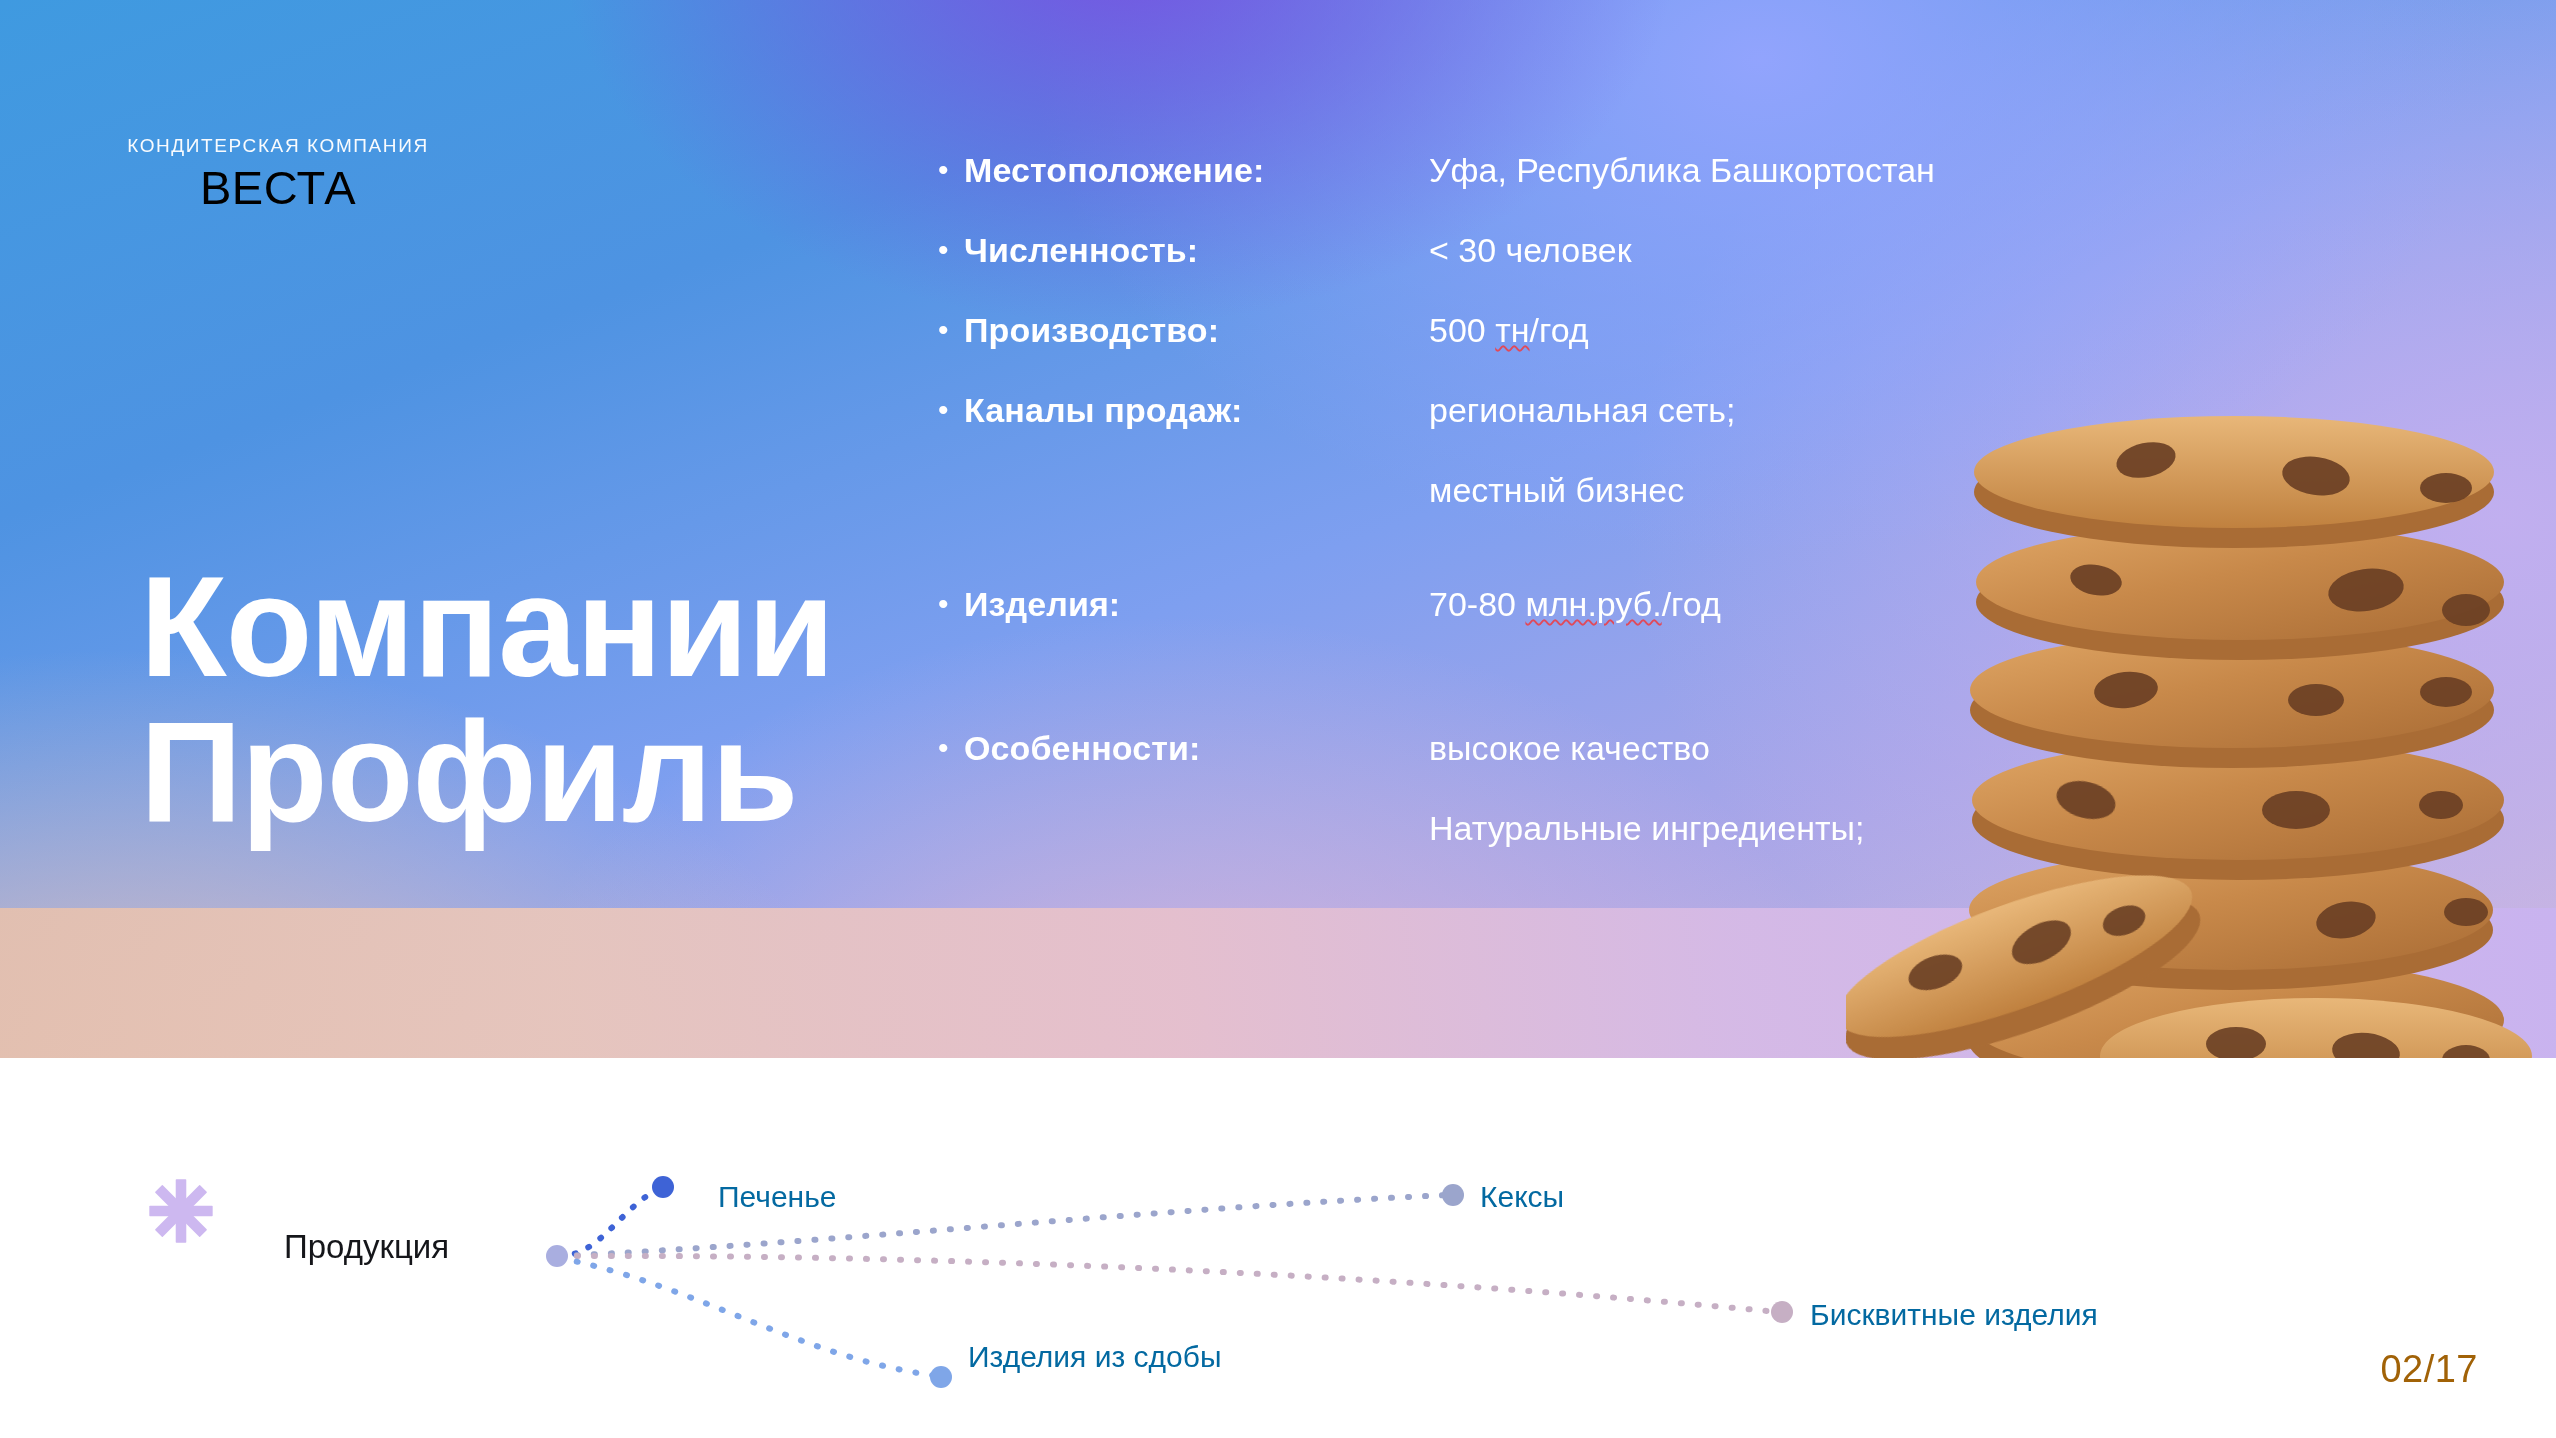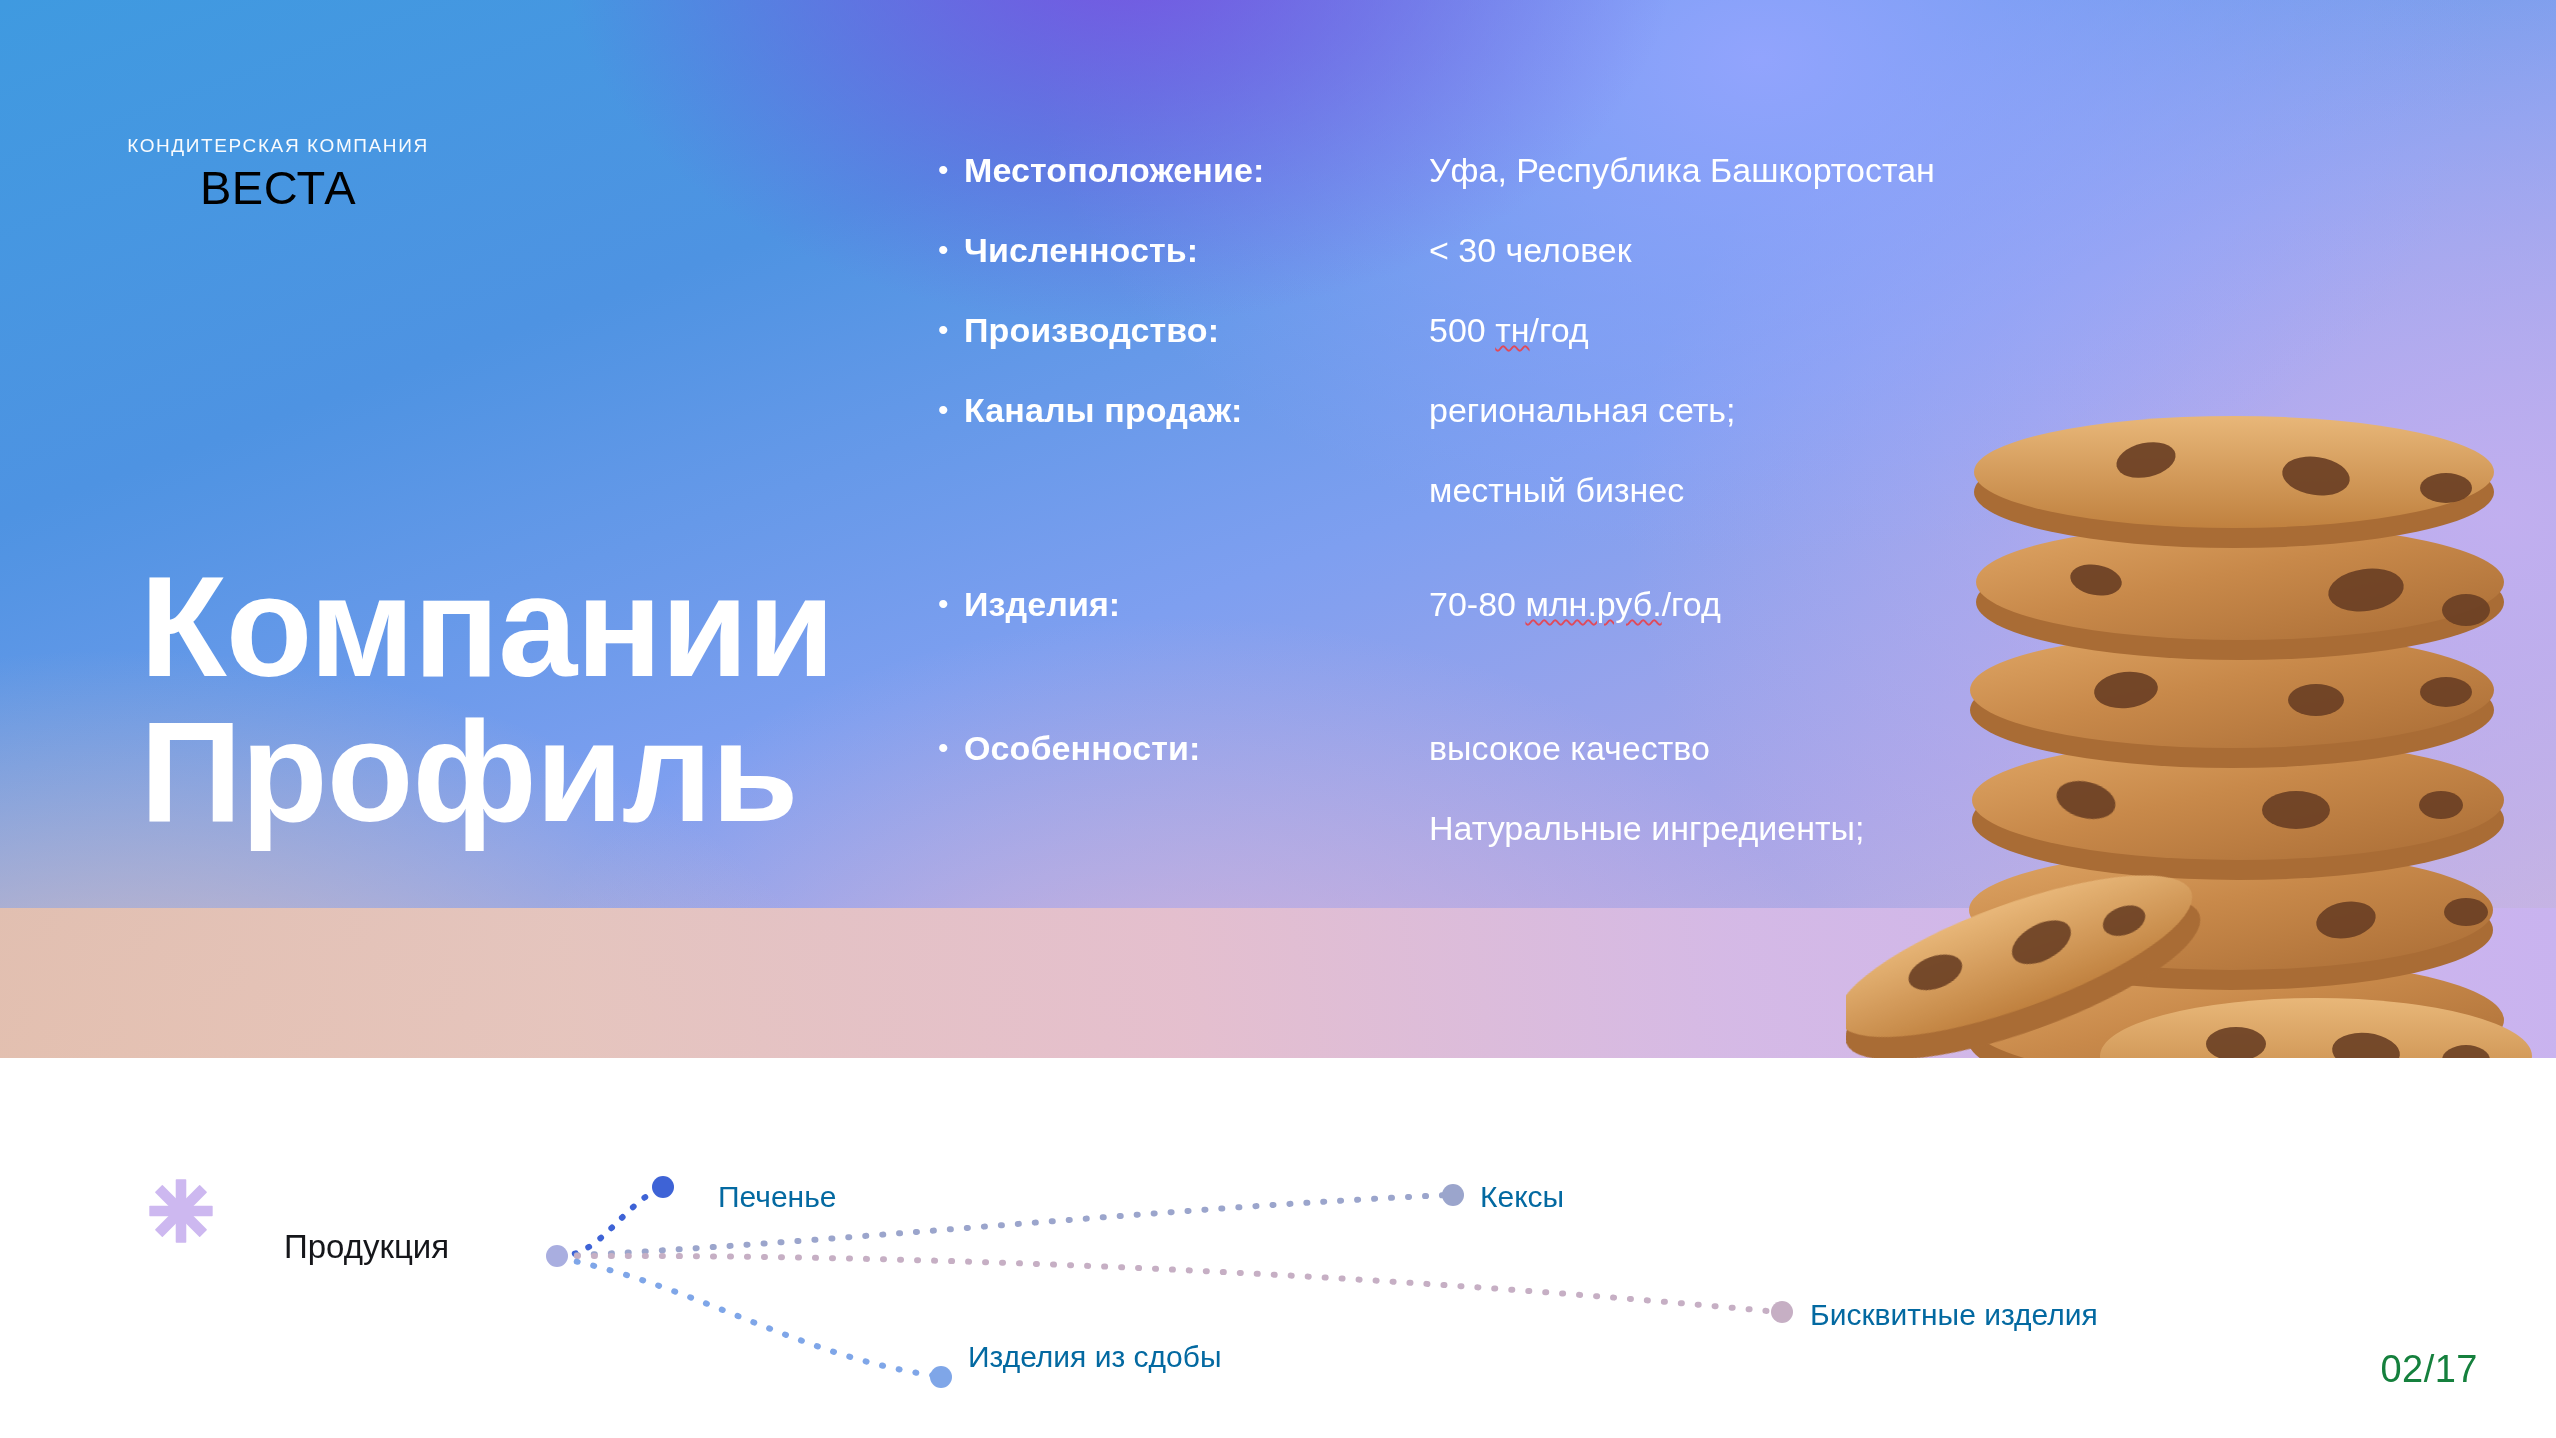--- a/index.html
+++ b/index.html
@@ -80,21 +80,21 @@
   }
   .node-label{position:absolute;font-size:30px;color:#0369a1;white-space:nowrap;z-index:9;}
   .n-pechenye{left:718px;top:1180px;}
   .n-keksy{left:1480px;top:1180px;}
   .n-biskvit{left:1810px;top:1298px;}
   .n-sdoba{left:968px;top:1340px;}
 
   .connectors{position:absolute;left:0;top:1058px;width:2556px;height:380px;z-index:8;}
 
   .page-num{
-    position:absolute;right:78px;top:1348px;font-size:38px;color:#15803d;z-index:9;letter-spacing:.5px;
+    position:absolute;right:78px;top:1348px;font-size:38px;color:#a16207;z-index:9;letter-spacing:.5px;
   }
 </style>
 </head>
 <body>
 
 <div class="hero"></div>
 
 <svg class="cookies" viewBox="0 0 740 900" xmlns="http://www.w3.org/2000/svg">
   <defs>
     <linearGradient id="ck" x1="0" y1="0" x2="1" y2="1">

